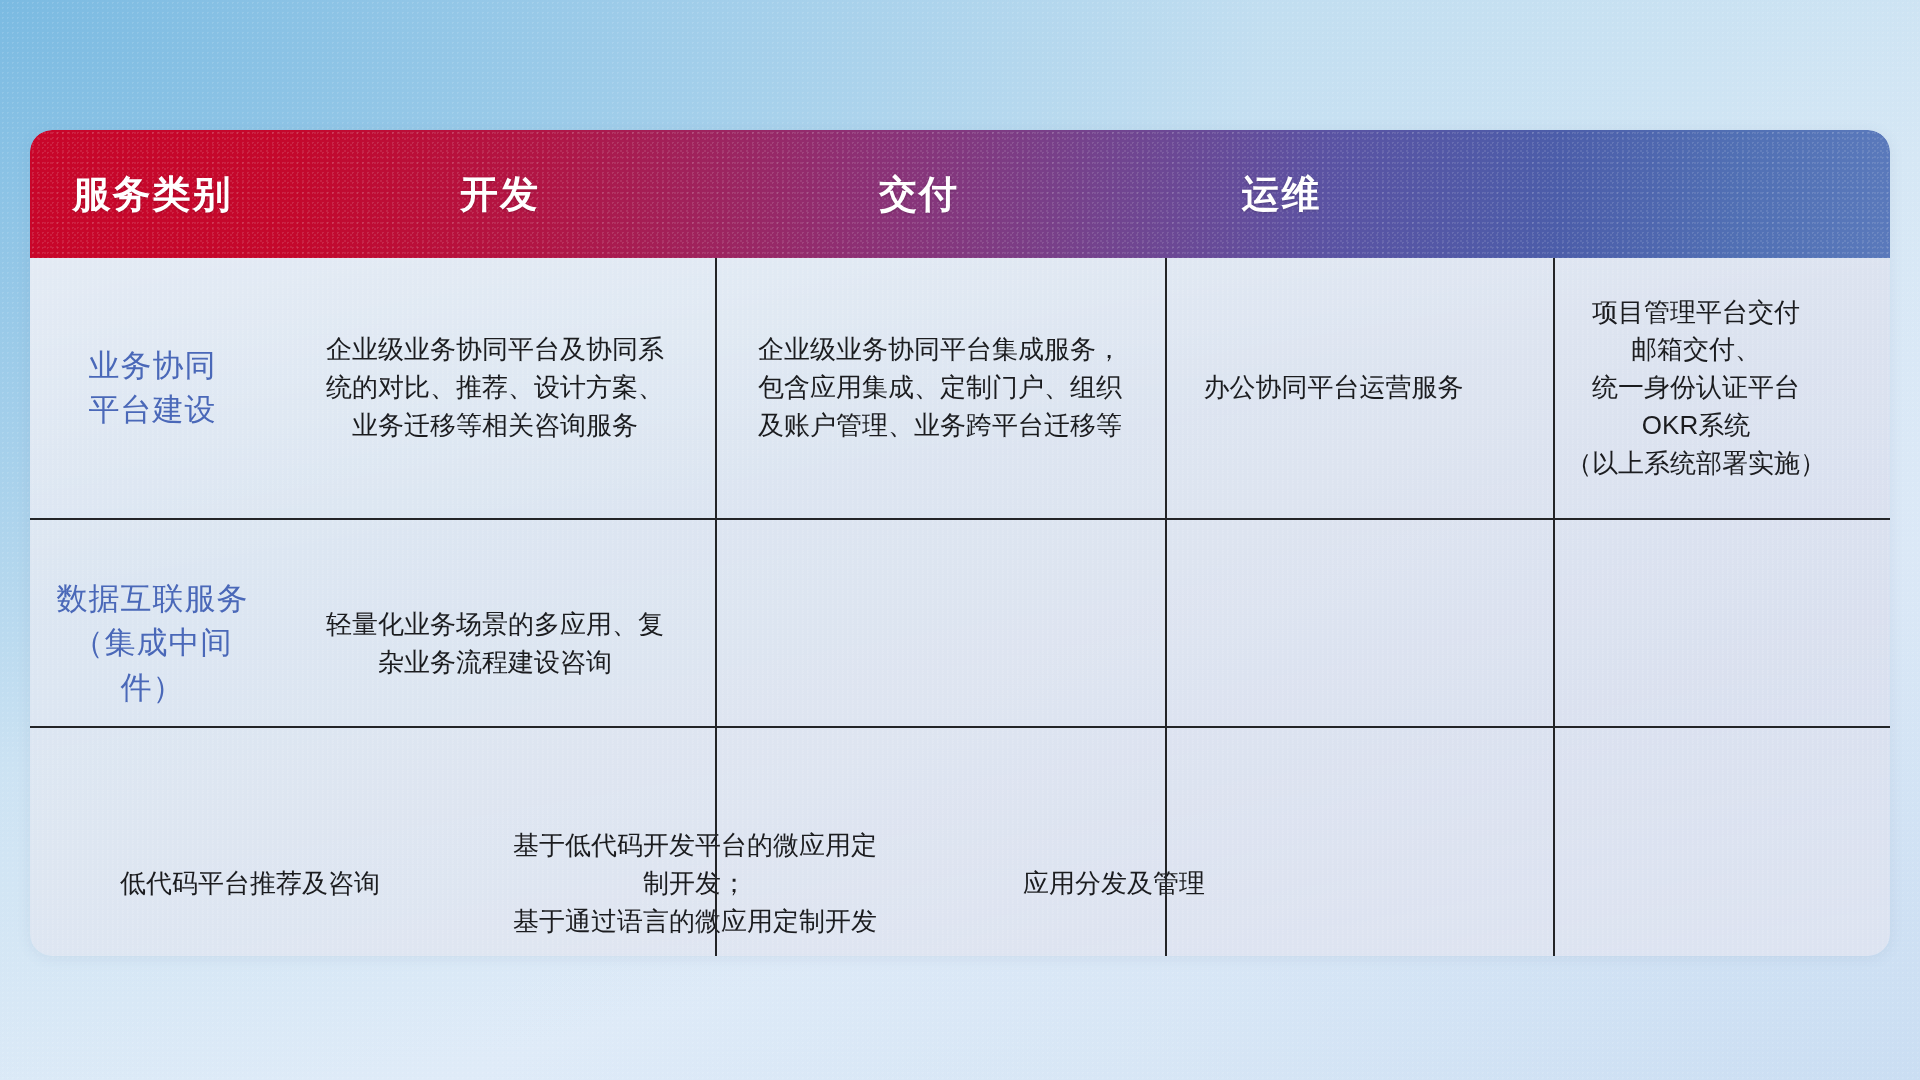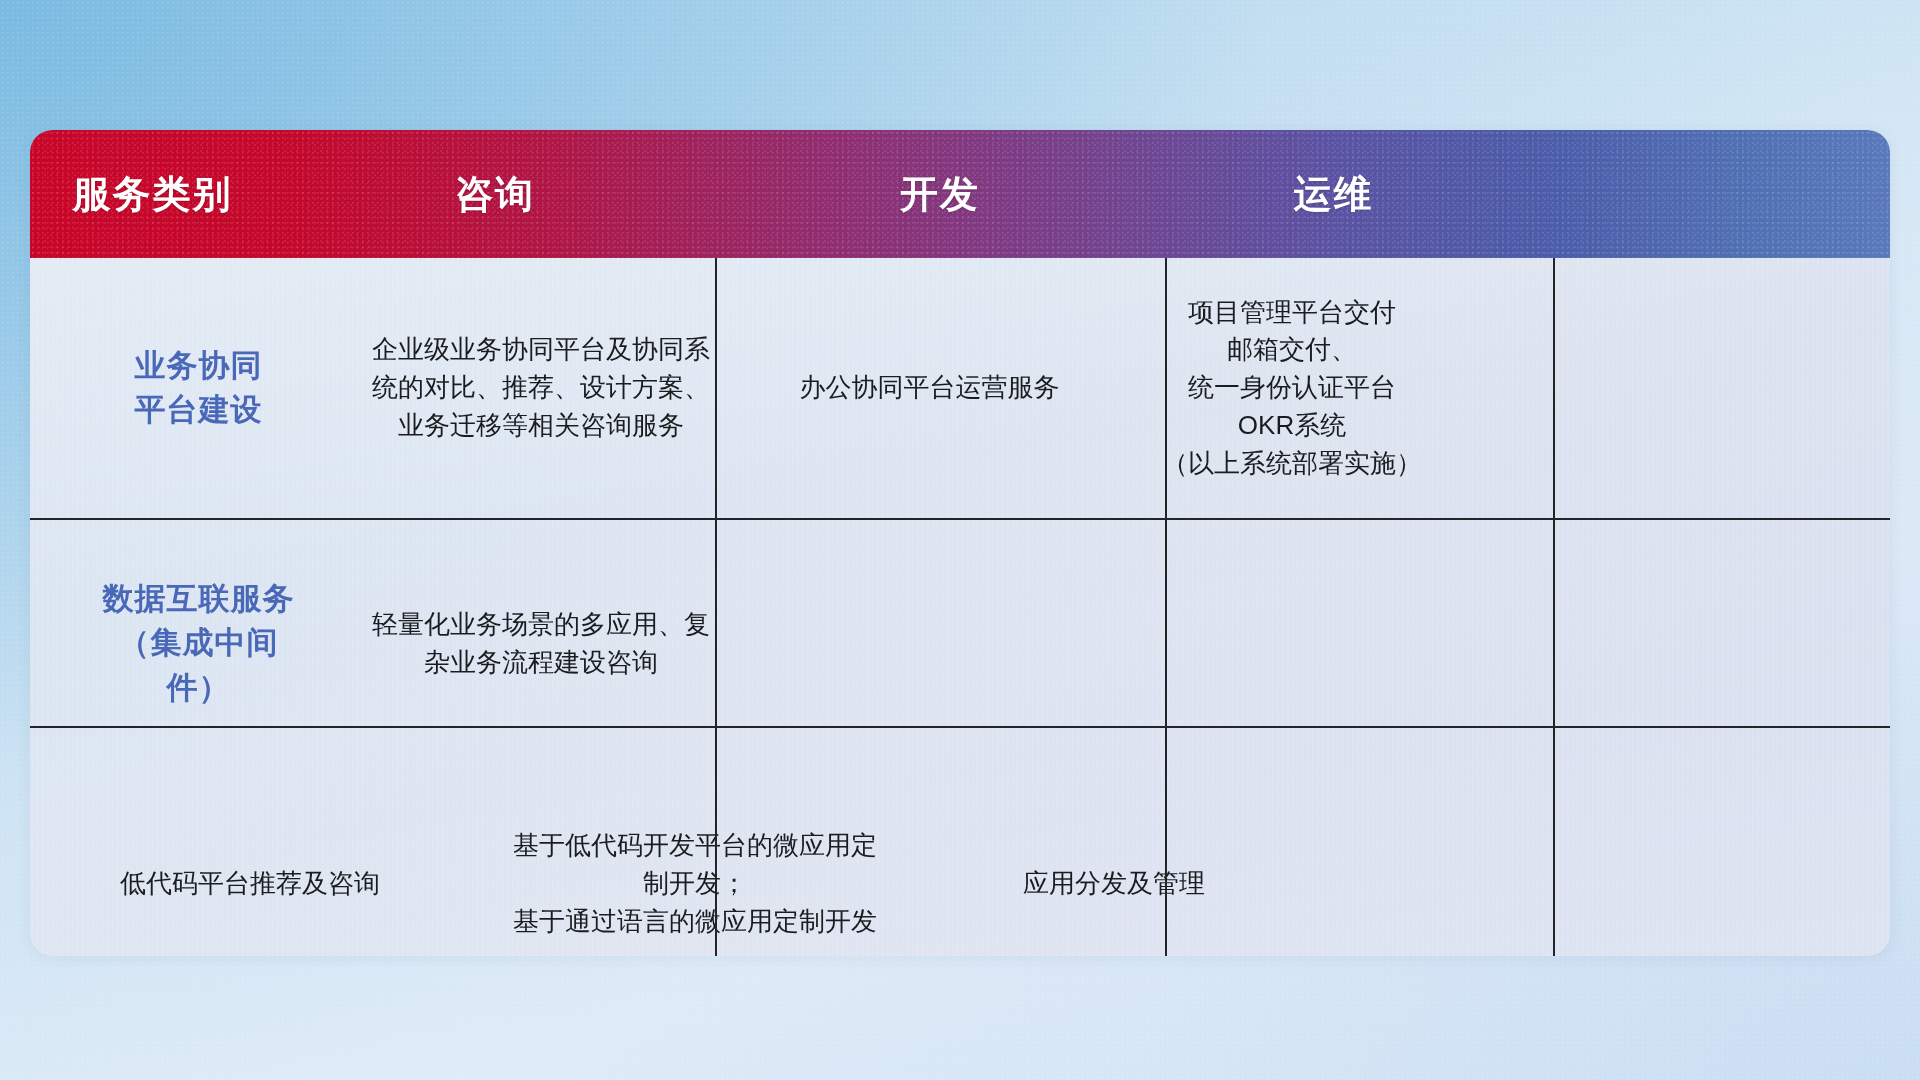--- a/index.html
+++ b/index.html
@@ -136,63 +136,65 @@
     box-sizing: border-box;
     text-align: center;
     color: #1b1c1f;
     font-size: 26px;
     line-height: 1.45;
     white-space: pre-line;
     padding: 0 14px;
   }
   .td.cat {
     color: #4a68b8;
-    font-weight: bold;
+    font-weight: normal;
     font-size: 31px;
     line-height: 1.42;
     letter-spacing: 1px;
-    margin-left: 46px;
   }
 
   
   .c1 { width: 245px; }
   .c2 { width: 440px; }
   .c3 { width: 450px; }
   .c4 { width: 388px; }
   .c5 { width: 337px; }
 </style>
 </head>
 <body>
 
 <div id="stage">
 
   <div id="table-card">
 
     <div class="thead">
       <div class="th c1">服务类别</div>
-      <div class="th c2">咨询</div>
       <div class="th c3">开发</div>
+      <div class="th c4">交付</div>
       <div class="th c5">运维</div>
     </div>
 
     <div class="tbody">
 
       <div class="vrule" style="left:685px;"></div>
       <div class="vrule" style="left:1135px;"></div>
       <div class="vrule" style="left:1523px;"></div>
 
       <div class="hrule" style="top:260px;"></div>
       <div class="hrule" style="top:468px;"></div>
 
       <div class="trow r1">
         <div class="td cat c1">业务协同
 平台建设</div>
         <div class="td c2">企业级业务协同平台及协同系
 统的对比、推荐、设计方案、
 业务迁移等相关咨询服务</div>
+        <div class="td c3">企业级业务协同平台集成服务，
+包含应用集成、定制门户、组织
+及账户管理、业务跨平台迁移等</div>
         <div class="td c5">办公协同平台运营服务</div>
         <div class="td c4">项目管理平台交付
 邮箱交付、
 统一身份认证平台
 OKR系统
 （以上系统部署实施）</div>
       </div>
 
       <div class="trow r2">
         <div class="td cat c1">数据互联服务

